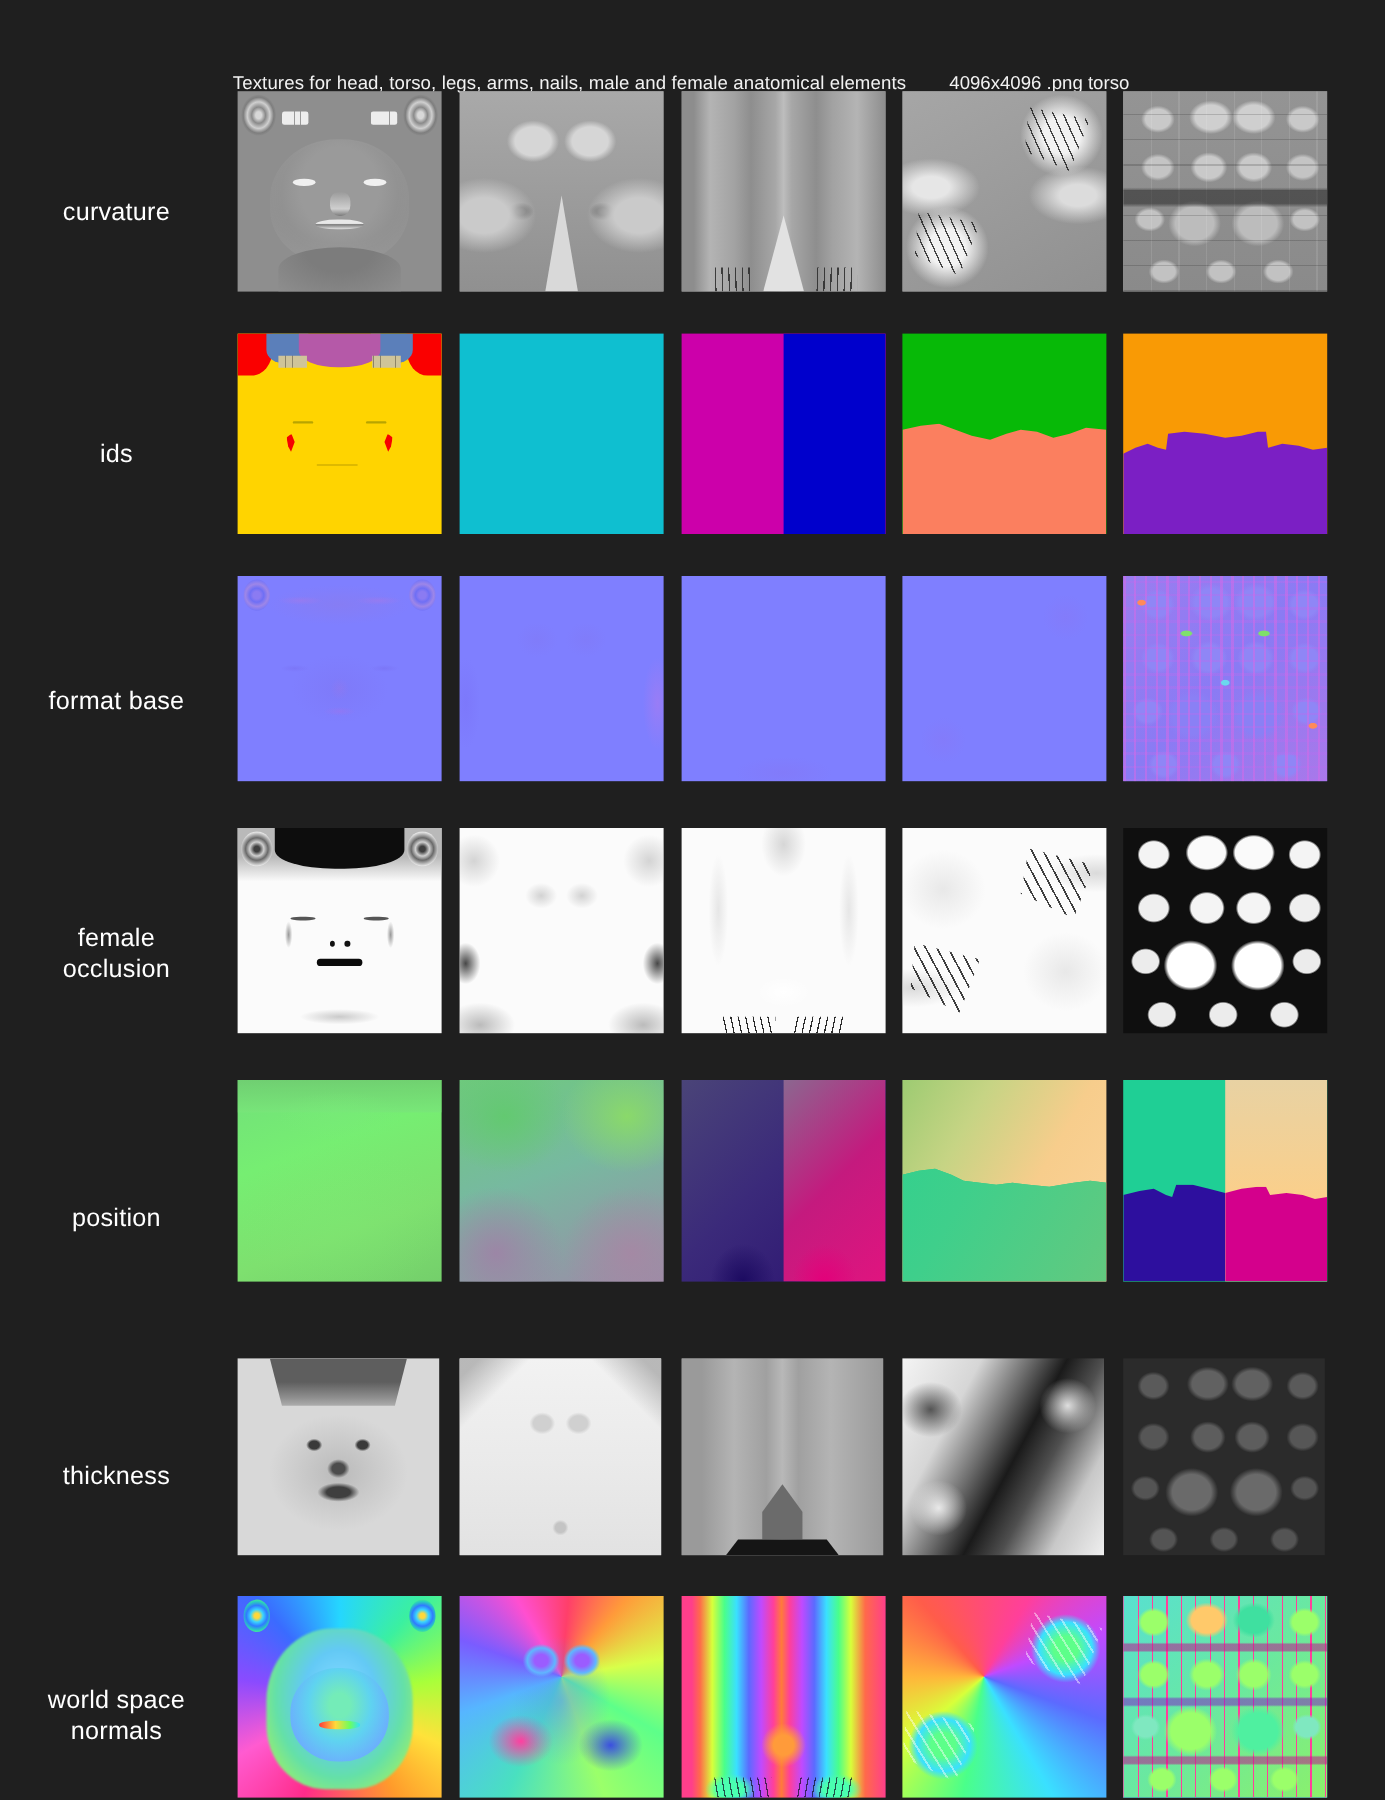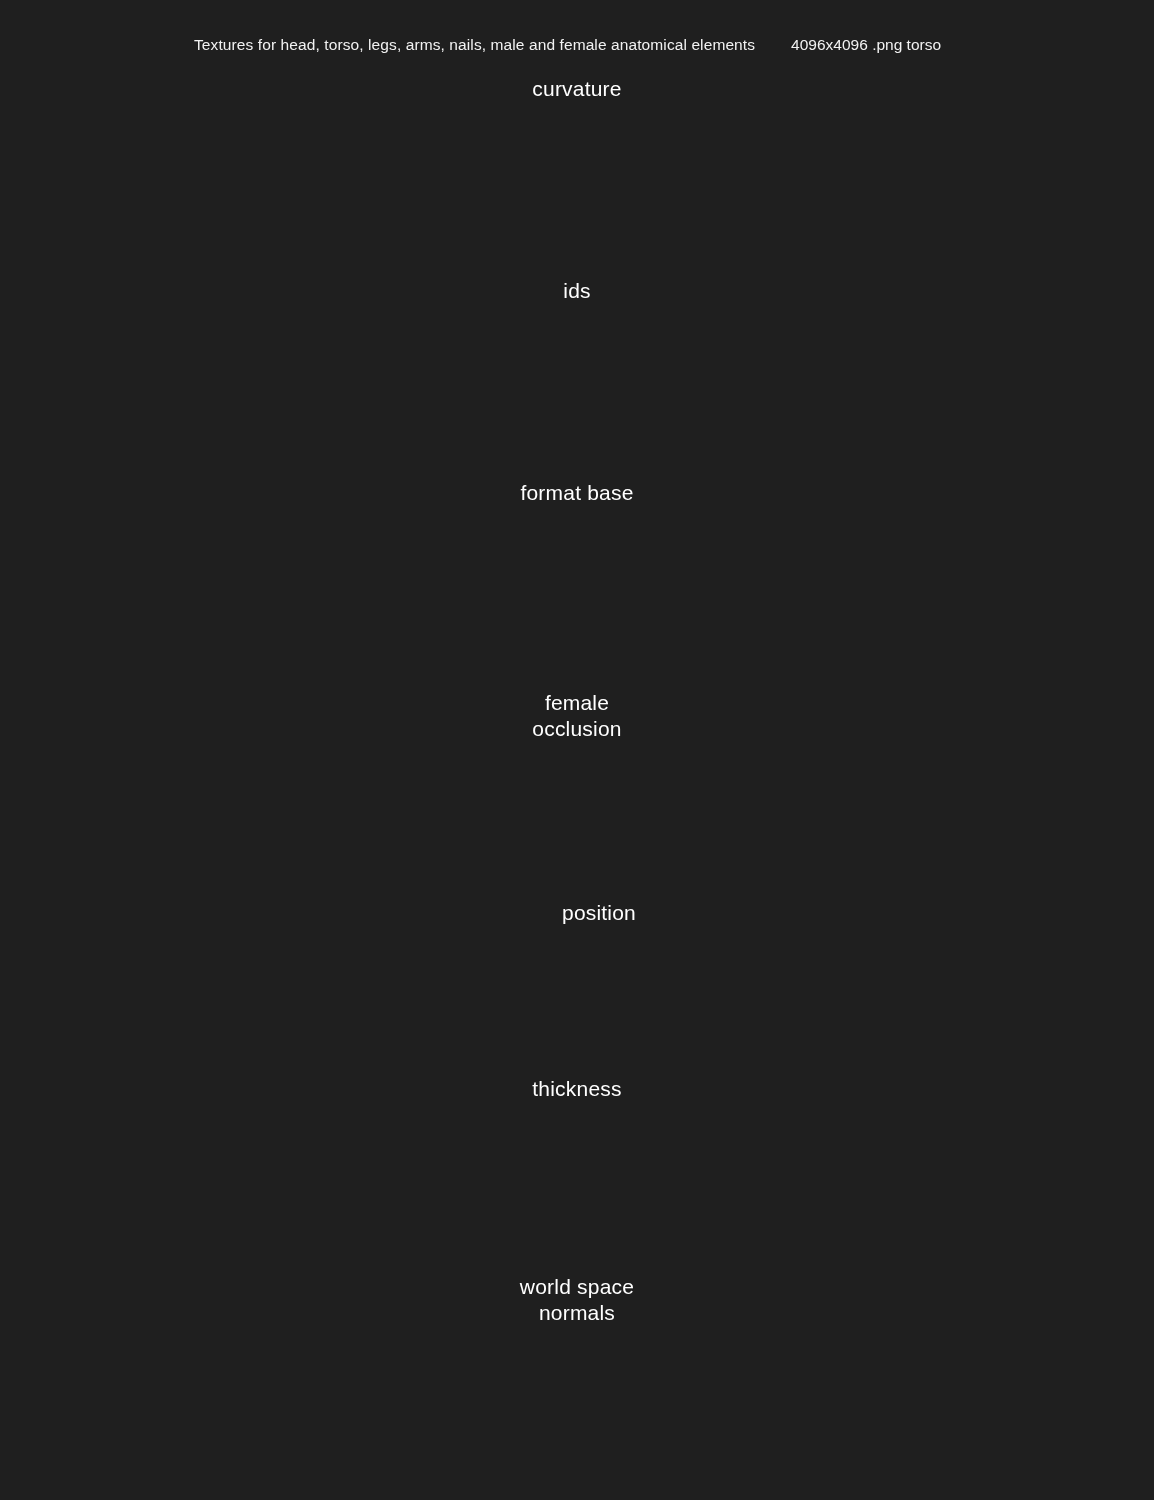--- a/index.html
+++ b/index.html
@@ -10,21 +10,21 @@
     background: #1f1f1f;
     font-family: "Liberation Sans", sans-serif;
     overflow: hidden;
     position: relative;
   }
 
   
   #header {
     position: absolute;
     left: 194px;
-    top: 32px;
+    top: 57px;
     width: 940px;
     height: 26px;
     display: flex;
     align-items: center;
     gap: 36px;
   }
   #header .h-title {
     color: #f2f2f2;
     font-size: 15.5px;
     letter-spacing: 0.1px;
@@ -39,22 +39,21 @@
   
   #grid {
     position: absolute;
     left: 0;
     top: 76px;
     width: 1154px;
   }
   .row {
     position: relative;
     display: flex;
-    align-items: flex-end;
-    flex-direction: column;
+    align-items: flex-start;
   }
   .row-label {
     width: 194px;
     flex: 0 0 194px;
     color: #ffffff;
     font-size: 21px;
     text-align: center;
     line-height: 1.25;
     align-self: center;
     white-space: pre-line;
@@ -70,21 +69,21 @@
     overflow: hidden;
     background: #555;
   }
   .thumb .layer { position: absolute; inset: 0; }
 
   
   .r-curv   { height: 202px; }
   .r-ids    { height: 202px; }
   .r-nrm    { height: 210px; }
   .r-ao     { height: 210px; }
-  .r-pos    { height: 176px; padding-left: 44px; }
+  .r-pos    { height: 232px; }
   .r-thk    { height: 198px; }
   .r-wsn    { height: 200px; }
 
   
   .cv-base { background:#8e8e8e; }
   .cv-ear {
     position:absolute; width:17%; height:20%; top:2%;
     border-radius:50%;
     background:
       radial-gradient(ellipse at 50% 50%, #d8d8d8 12%, #8a8a8a 28%, #cfcfcf 46%, #7e7e7e 62%, #b5b5b5 100%);

